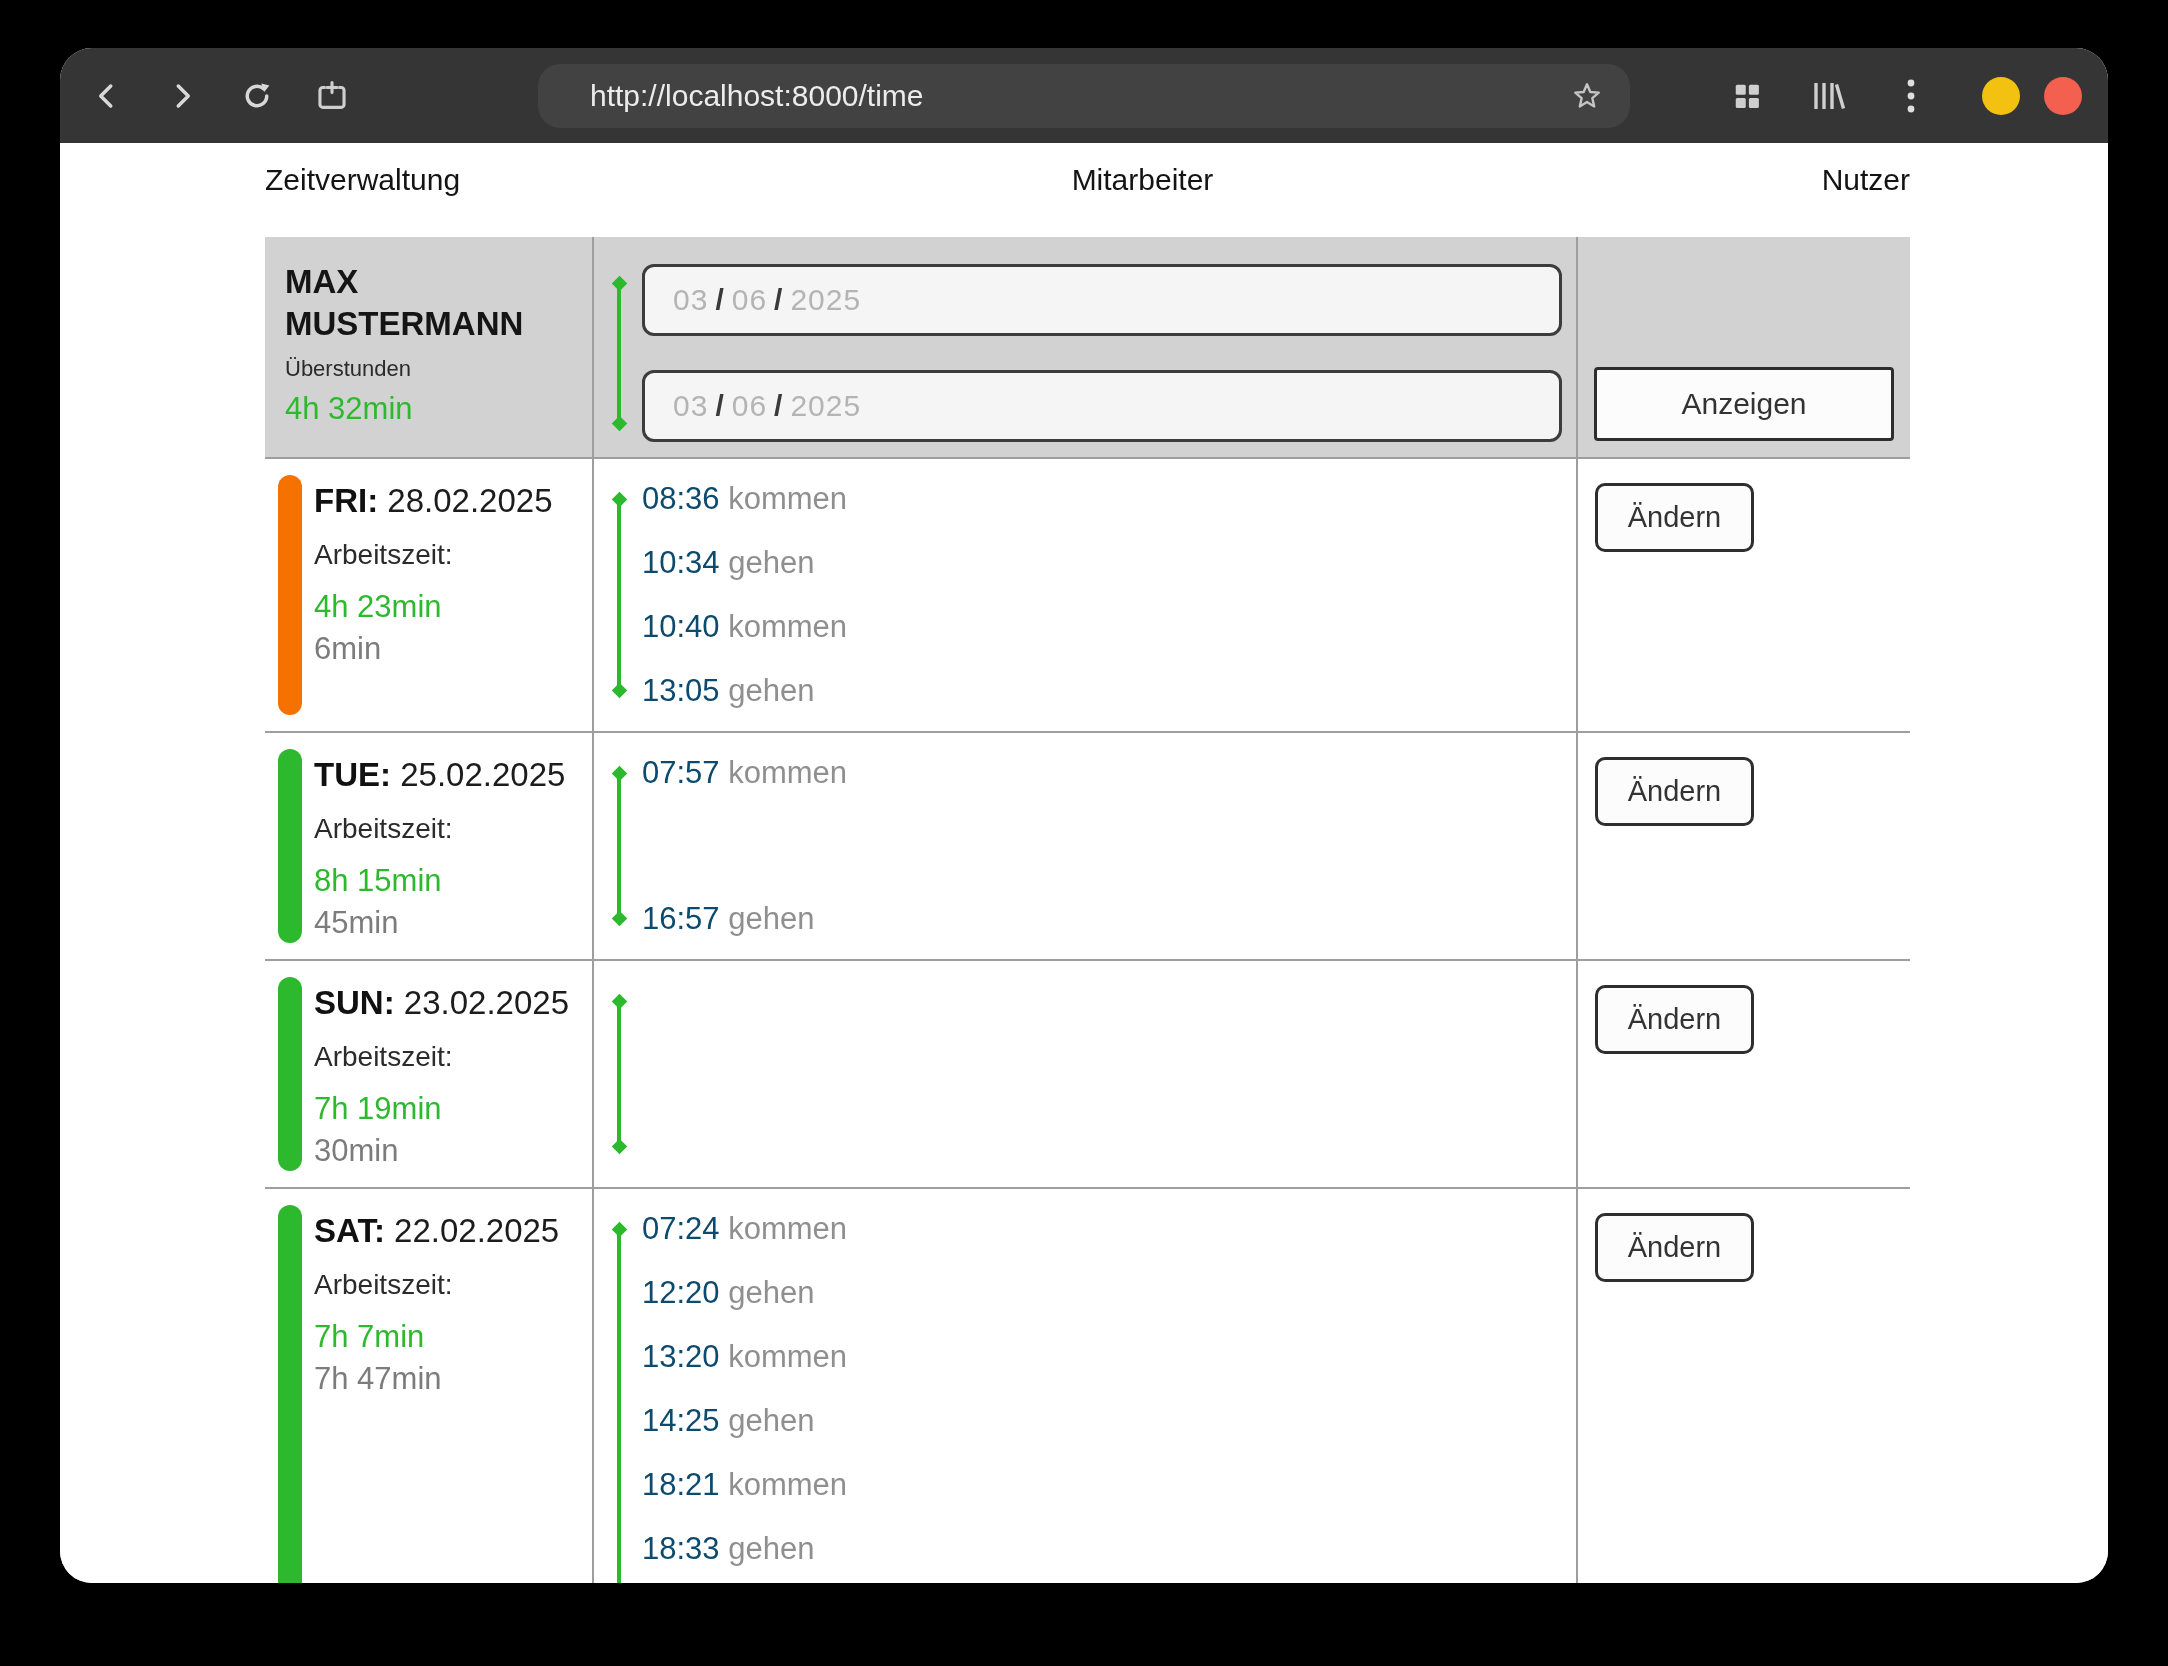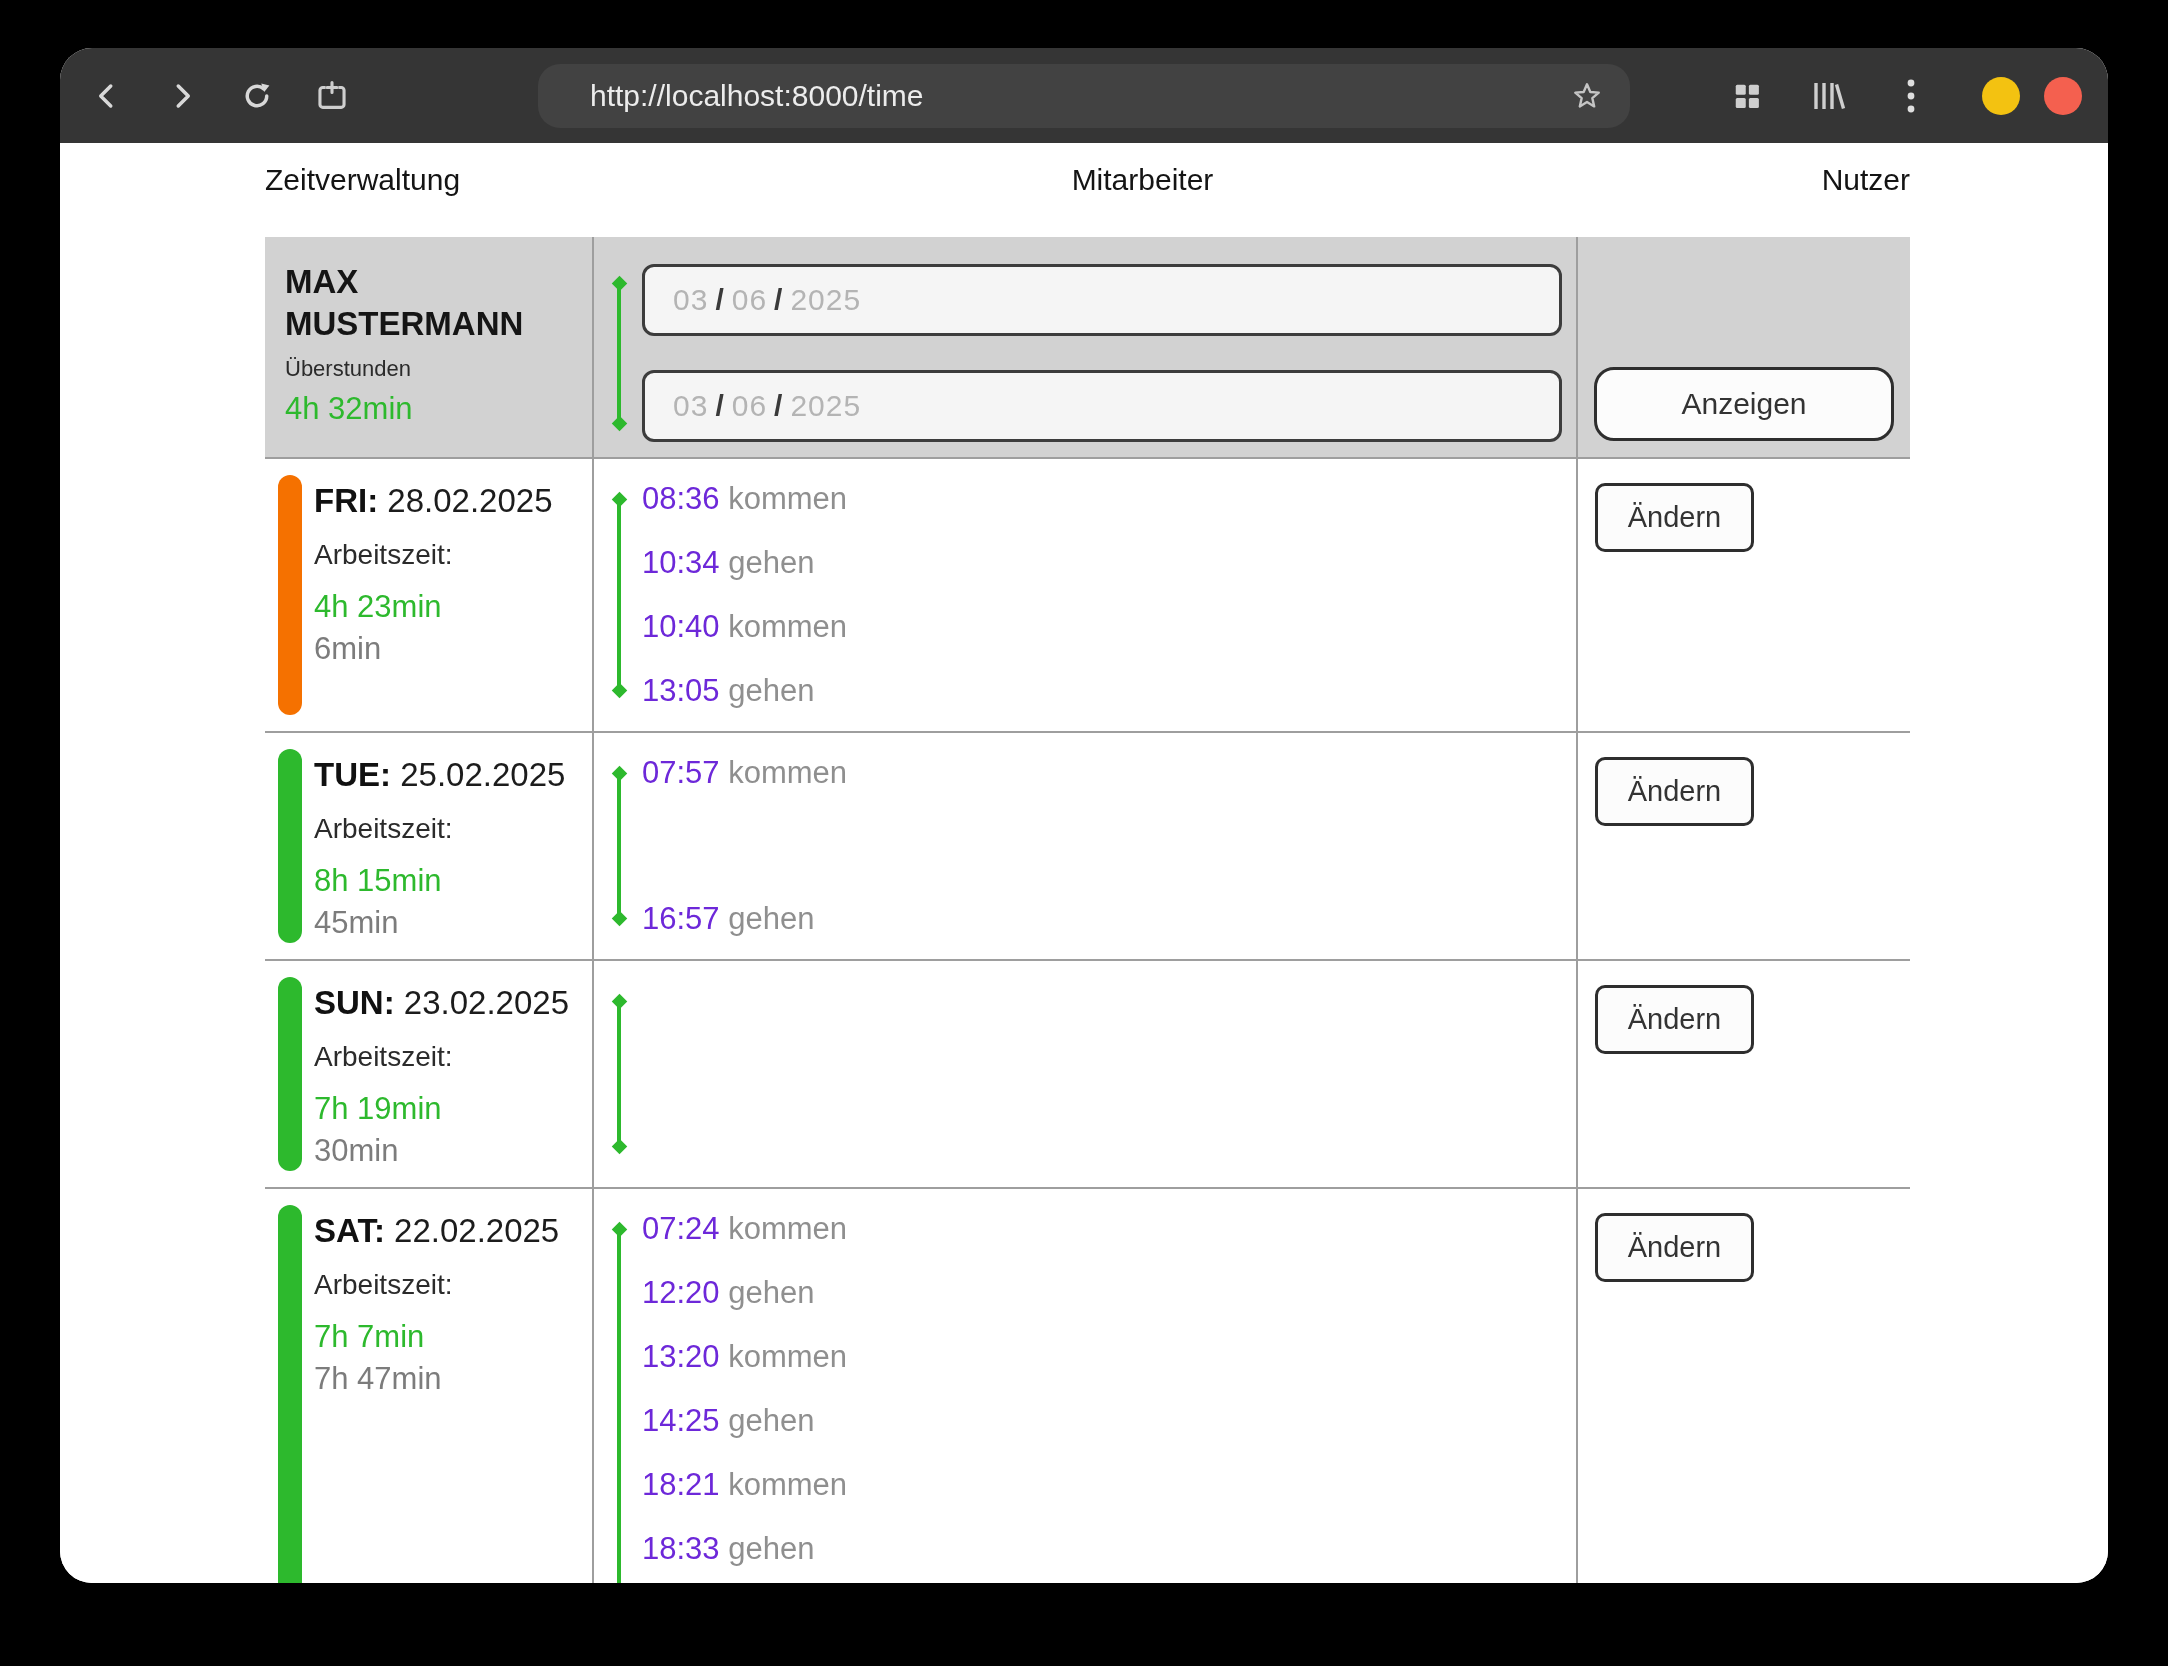--- a/index.html
+++ b/index.html
@@ -49,40 +49,40 @@
     content:""; position:absolute; left:-3.5px; width:11px; height:11px;
     background:var(--green); transform:rotate(45deg);}
   .head-timeline::before,.row-timeline::before{top:-5px;}
   .head-timeline::after,.row-timeline::after{bottom:-5px;}
   .date-input{width:920px; height:72px; background:#f5f5f5; border:3px solid #3c3c3c;
               border-radius:12px; display:flex; align-items:center; padding-left:28px;
               font-size:30px; color:#b4b4b4; letter-spacing:1px;}
   .date-input + .date-input{margin-top:34px;}
   .date-sep{color:#3a3a3a; font-weight:bold; margin:0 7px;}
   .cell-show{padding:130px 0 0 16px;}
-  .btn{background:#fcfcfc; border:3px solid #2e2e2e; border-radius:20px; color:#333;
+  .btn{background:#fcfcfc; border:3px solid #2e2e2e; border-radius:4px; color:#333;
        font-family:"Liberation Sans", sans-serif; cursor:pointer; display:inline-flex;
        align-items:center; justify-content:center;}
   .btn-show{width:300px; height:74px; font-size:30px;}
   .btn-change{width:159px; height:69px; font-size:29px; border-radius:10px;}
   
   .row{border-top:2px solid var(--divider);}
   .cell-left{display:flex; padding:16px 0 16px 13px;}
   .day-bar{width:24px; border-radius:12px; flex:none; align-self:stretch; background:var(--bar,var(--green));}
   .day-info{margin-left:12px; padding-top:6px;}
   .day-title{font-size:33px; line-height:40px; margin-bottom:14px; color:#1c1c1c;}
   .day-title b{font-weight:bold; color:#111;}
   .work-label{font-size:28px; line-height:40px; margin-bottom:10px; color:#2b2b2b;}
   .work-time{font-size:31px; line-height:44px; color:var(--green);}
   .pause-time{font-size:31px; line-height:40px; color:var(--gray);}
   .cell-times{position:relative; padding:20px 0 20px 48px;}
   .times{display:flex; flex-direction:column; justify-content:space-between; gap:24px; min-height:186px;}
   .row-timeline{position:absolute; left:23px; top:40px; bottom:40px; width:4px; background:var(--green);}
   .time-entry{height:40px; line-height:40px; font-size:31px; white-space:nowrap;}
-  .time-value{color:#6d28d9;}
+  .time-value{color:#0c4a6e;}
   .time-type{color:var(--label);}
   .cell-action{padding:24px 0 0 17px;}
   svg{display:block;}
 </style>
 </head>
 <body>
 
 <div class="window">
 
   <div class="toolbar">

